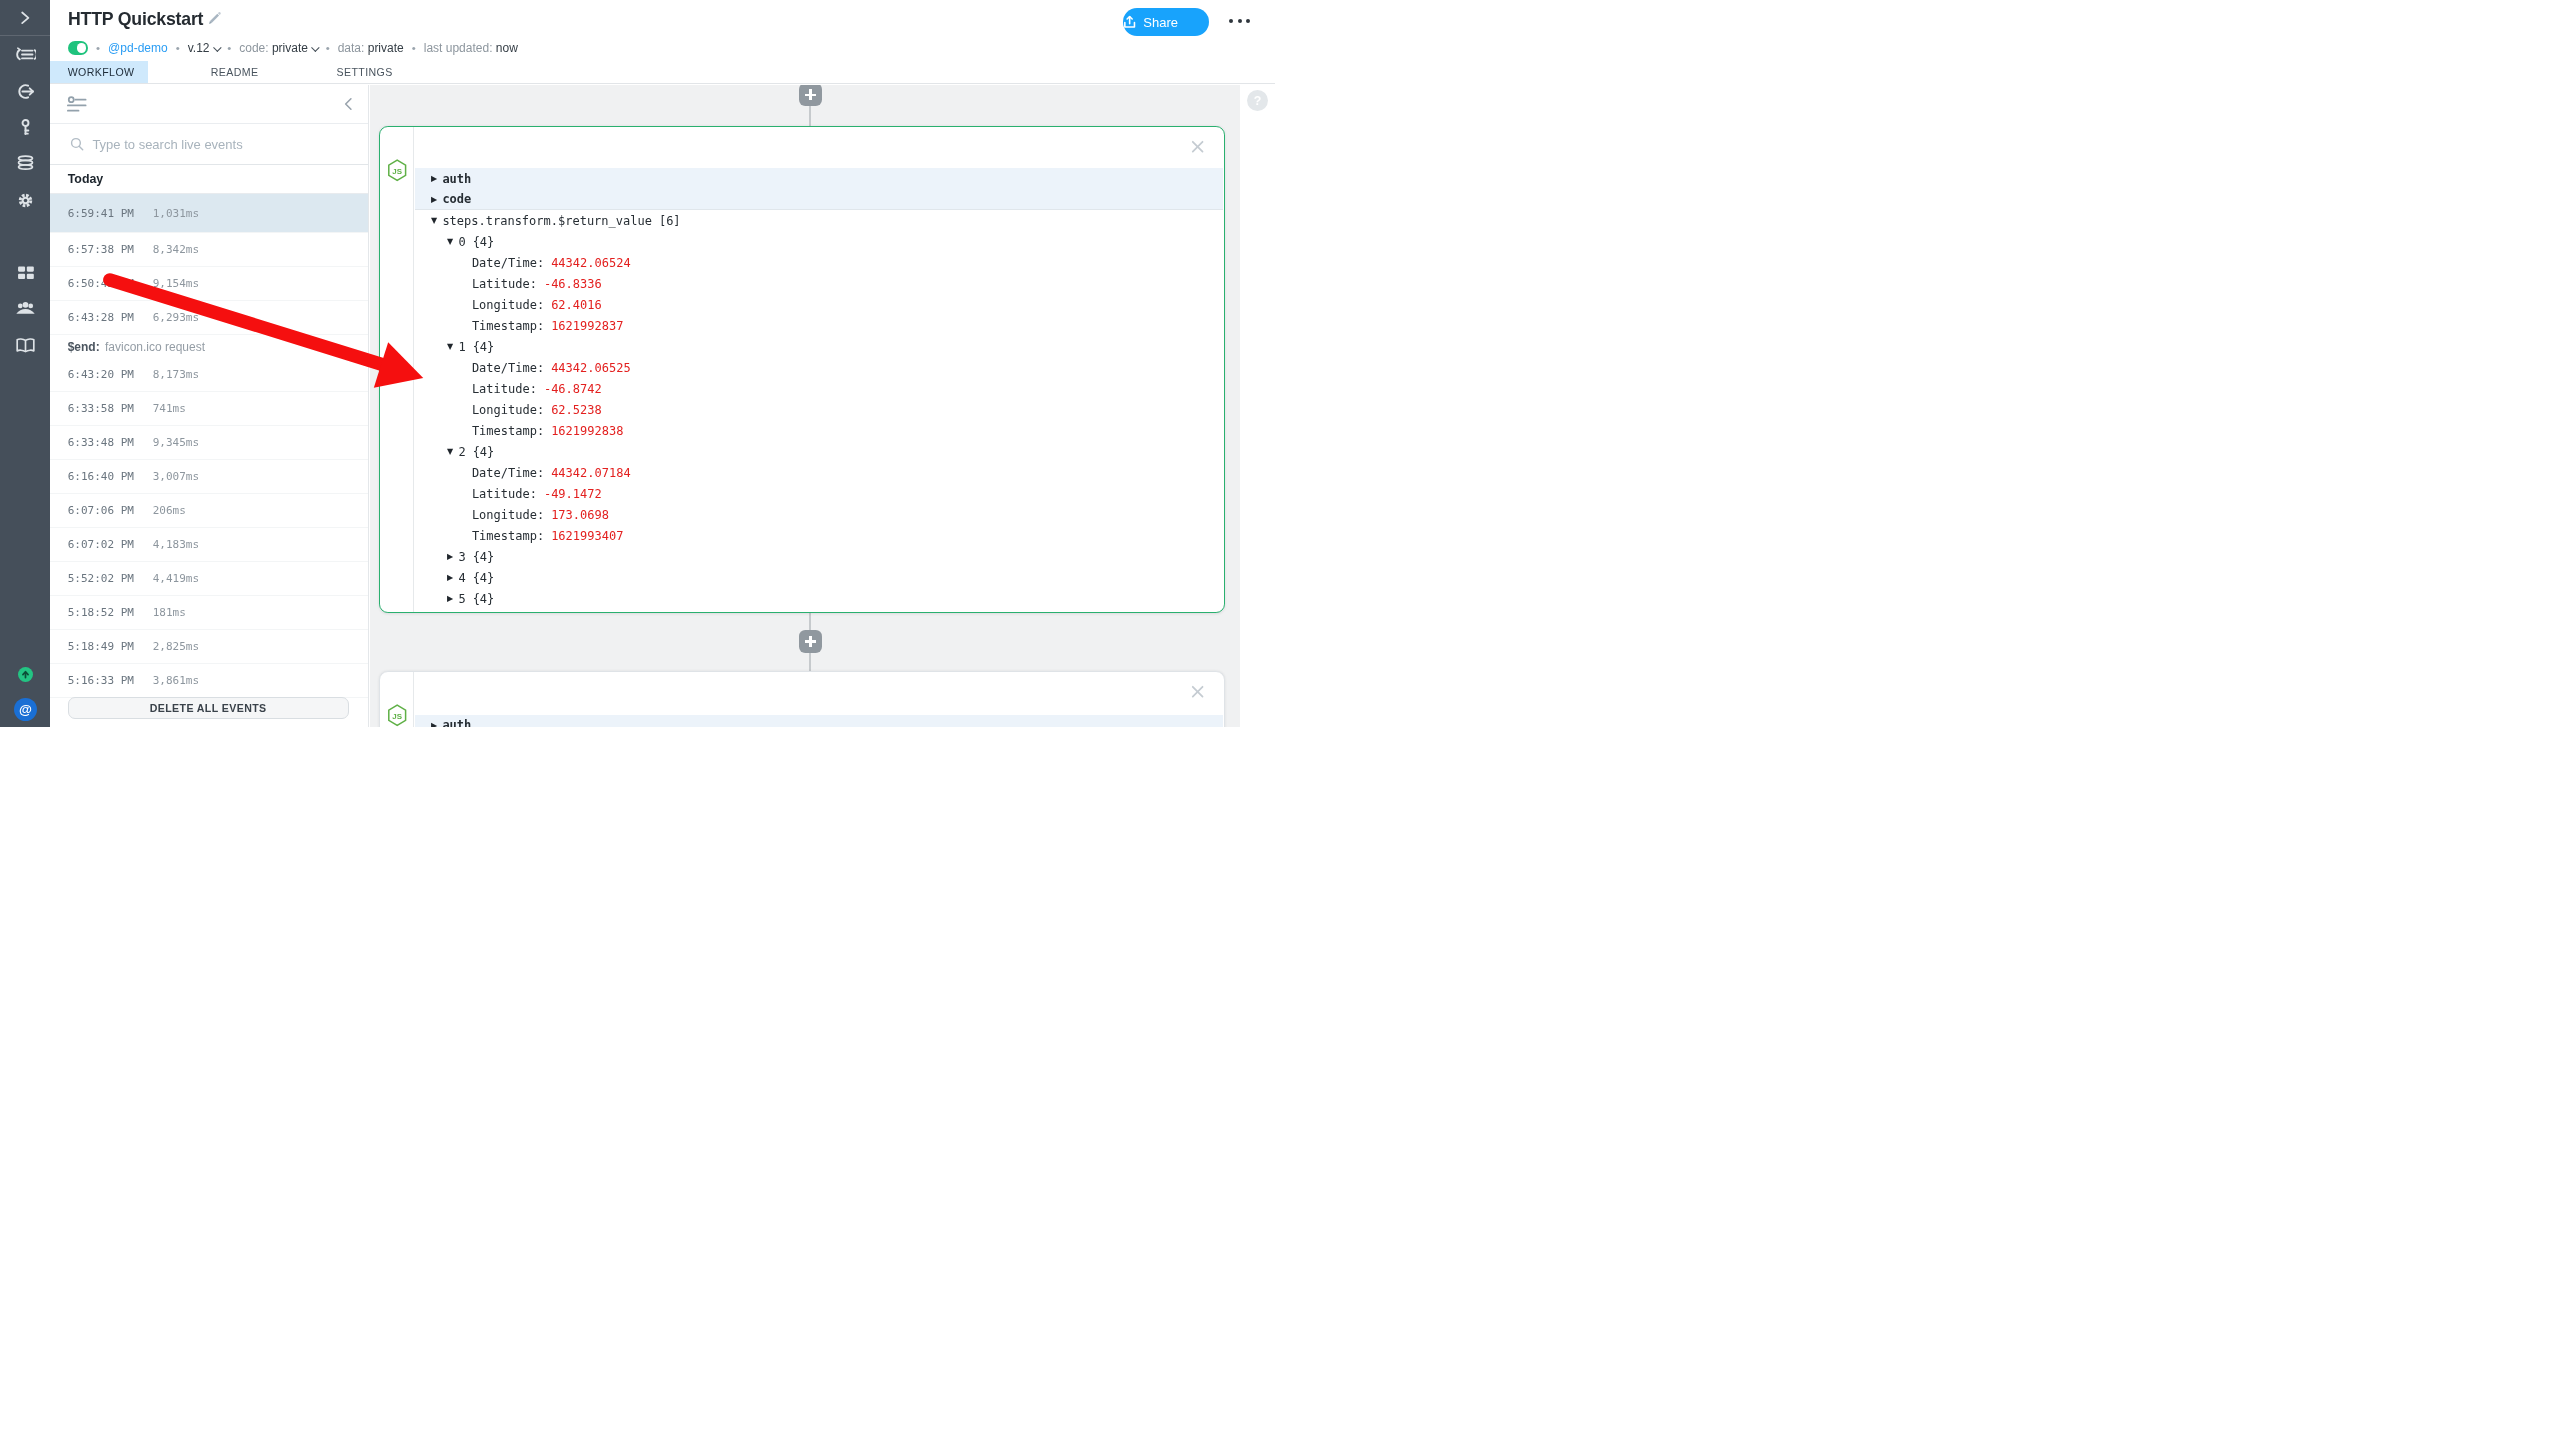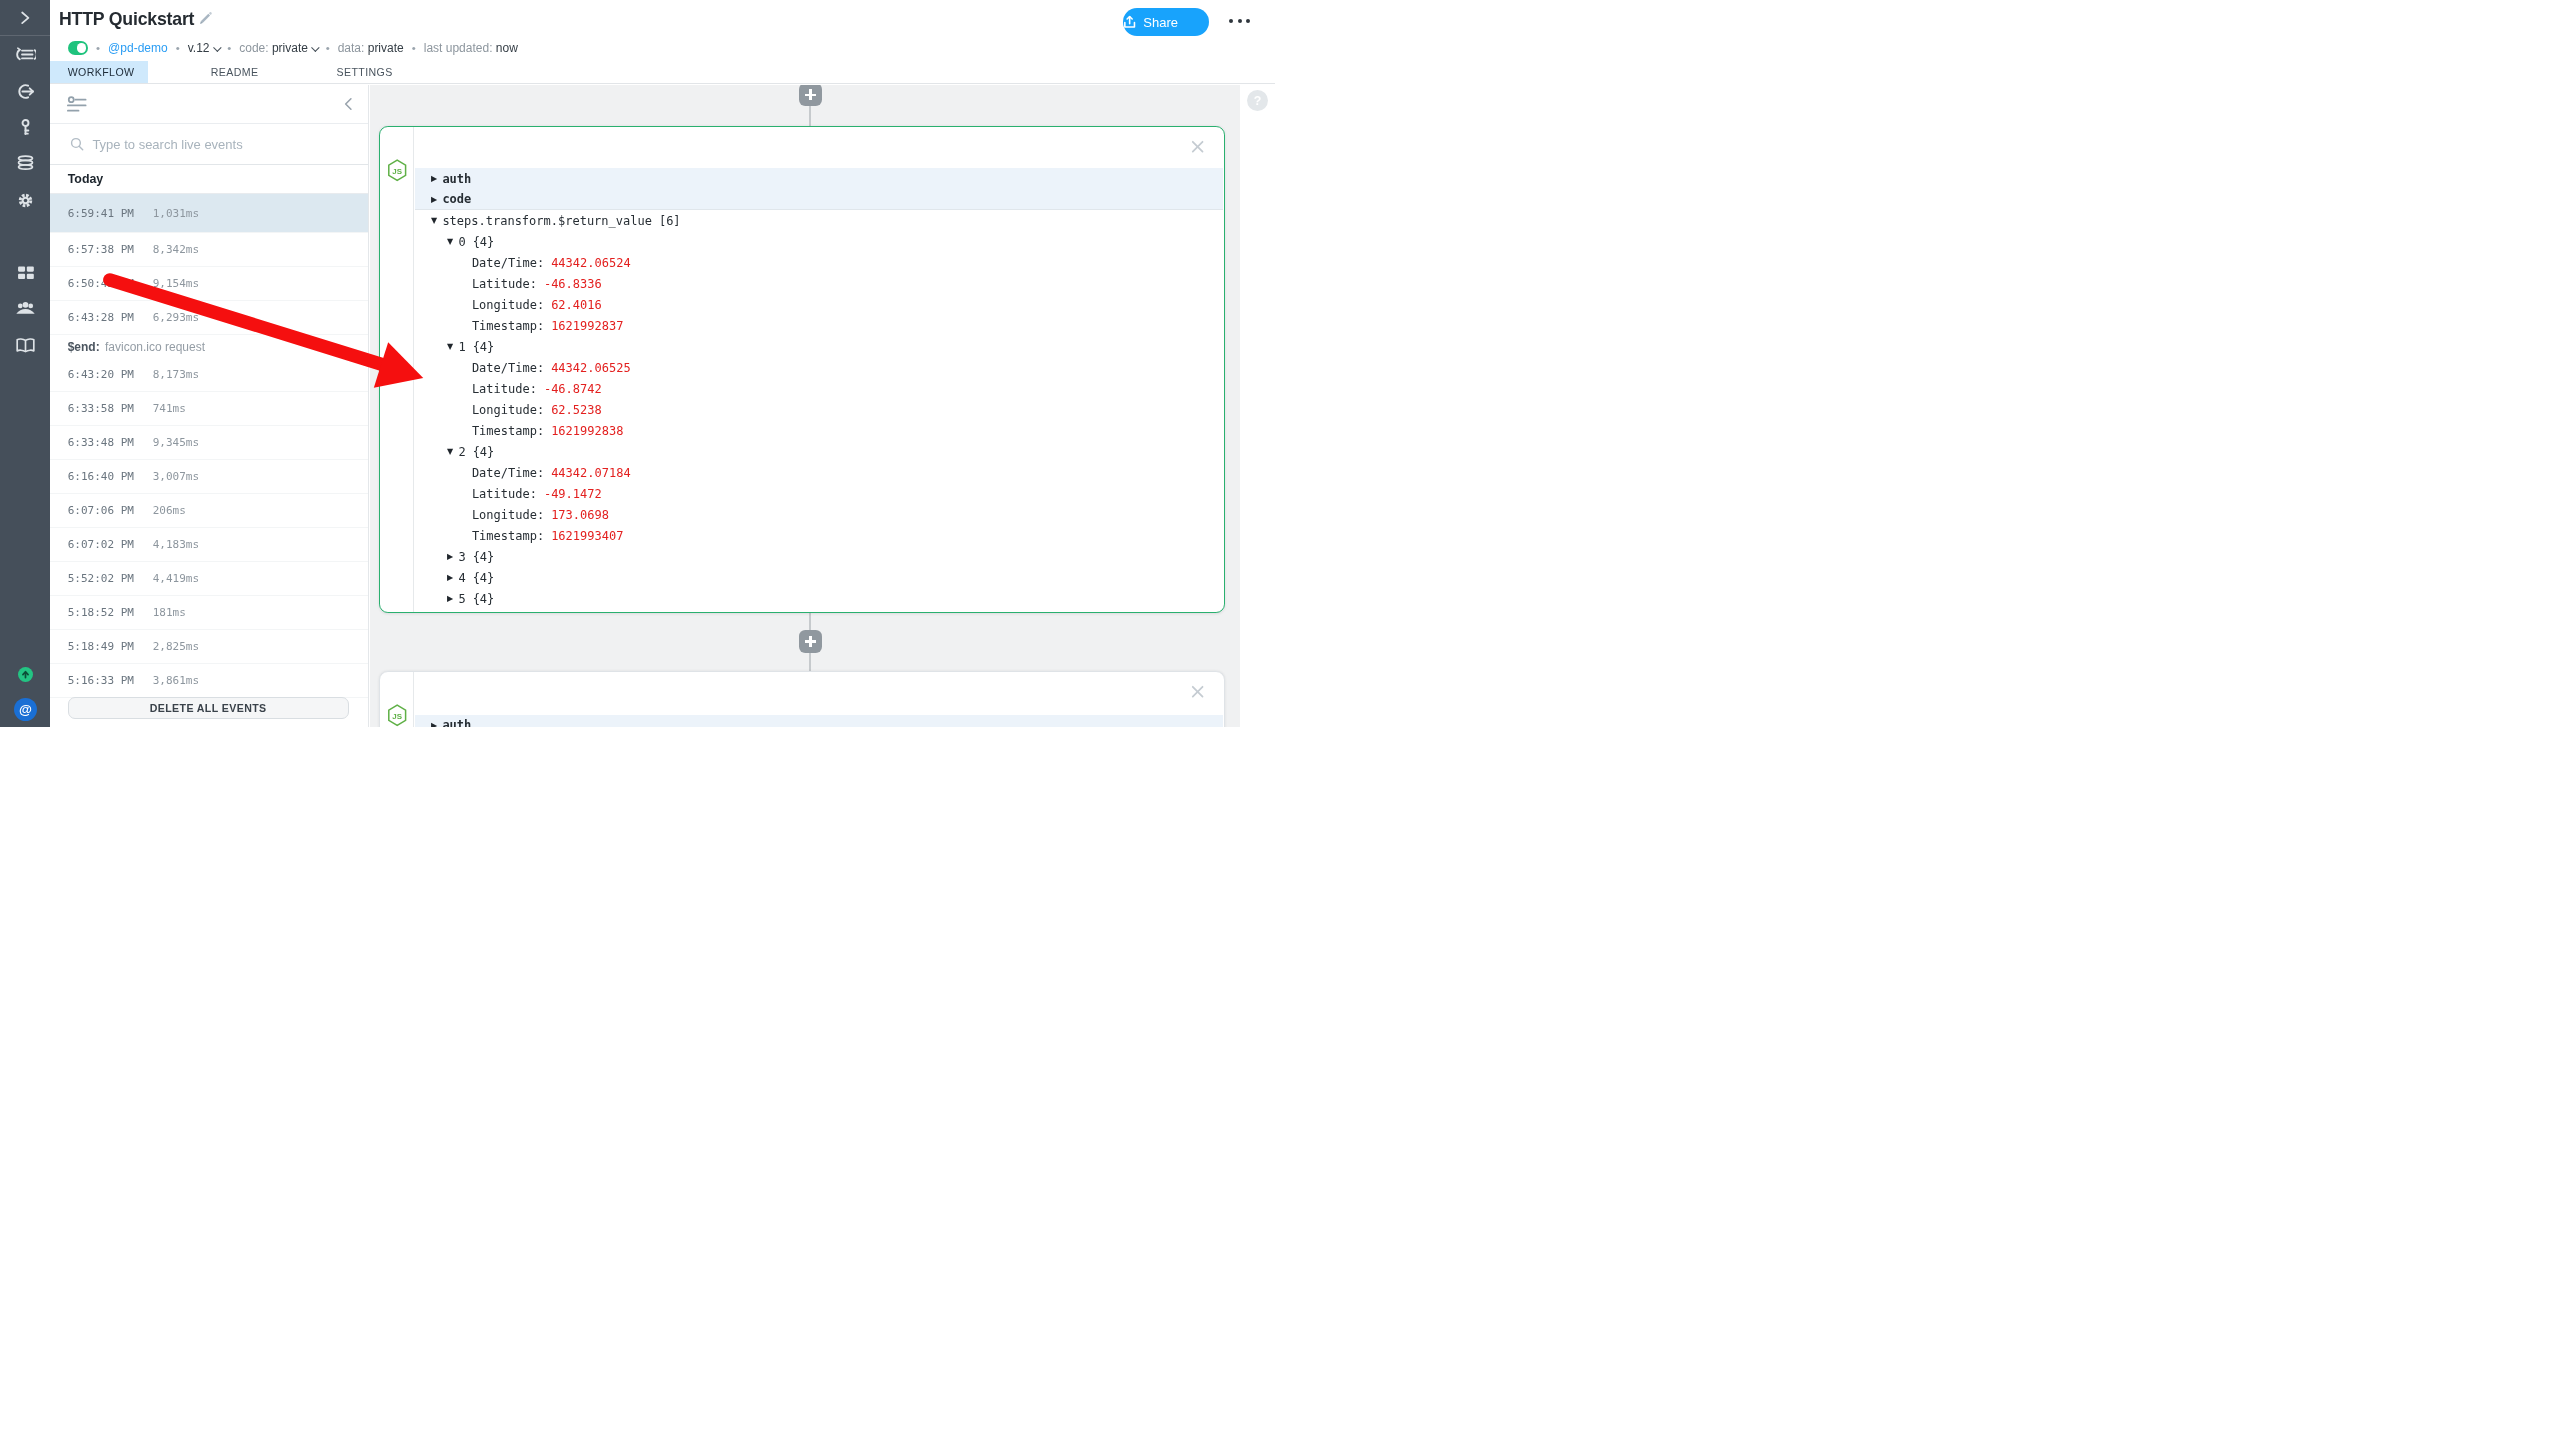--- a/index.html
+++ b/index.html
@@ -10,21 +10,21 @@
   }
   .mono { font-family:"DejaVu Sans Mono", monospace; }
 
   
   .sidebar { position:absolute; left:0; top:0; width:50px; height:727px; background:#454f5a; z-index:5; }
   .sidebar .topdiv { position:absolute; left:0; right:0; top:35px; height:0.9px; background:rgba(255,255,255,.14); }
   .nav-ic { position:absolute; left:0; width:50px; display:flex; justify-content:center; cursor:pointer; }
 
   
   .header { position:absolute; left:50px; right:0; top:0; height:84px; background:#fff; border-bottom:0.9px solid #e2e5e8; z-index:4; }
-  .title-row { position:absolute; left:9px; top:8.9px; display:flex; align-items:center; gap:4px;justify-content:center; }
+  .title-row { position:absolute; left:18px; top:8.9px; display:flex; align-items:center; gap:4px;justify-content:center; }
   .page-title { font-size:17.7px; font-weight:700; color:#252b31; letter-spacing:-0.2px; }
   .meta-row { position:absolute; left:17.7px; top:41px; display:flex; align-items:center; gap:8px; font-size:12px; color:#343d45; }
   .meta-row .dot { color:#9aa4ad; font-size:11.5px; }
   .meta-row .muted { color:#8d969e; }
   .meta-link { color:#2a9df4; cursor:pointer; }
   .caret { display:inline-block; width:6.2px; height:6.2px; border-right:1.4px solid #454f58; border-bottom:1.4px solid #454f58; transform:rotate(45deg) translateY(-1.8px); margin-left:3.5px; }
   .toggle { position:relative; width:20.4px; height:13.3px; border-radius:7px; background:#1fc37d; cursor:pointer; }
   .toggle .knob { position:absolute; top:1.8px; left:8.9px; width:9.7px; height:9.7px; border-radius:50%; background:#fff; }
   .tabs { position:absolute; left:0; bottom:0; display:flex; height:22px;gap:48px; }
   .tab { padding:0 15px; display:flex; align-items:center; font-size:10.6px; letter-spacing:0.4px; color:#49545e; cursor:pointer; }

